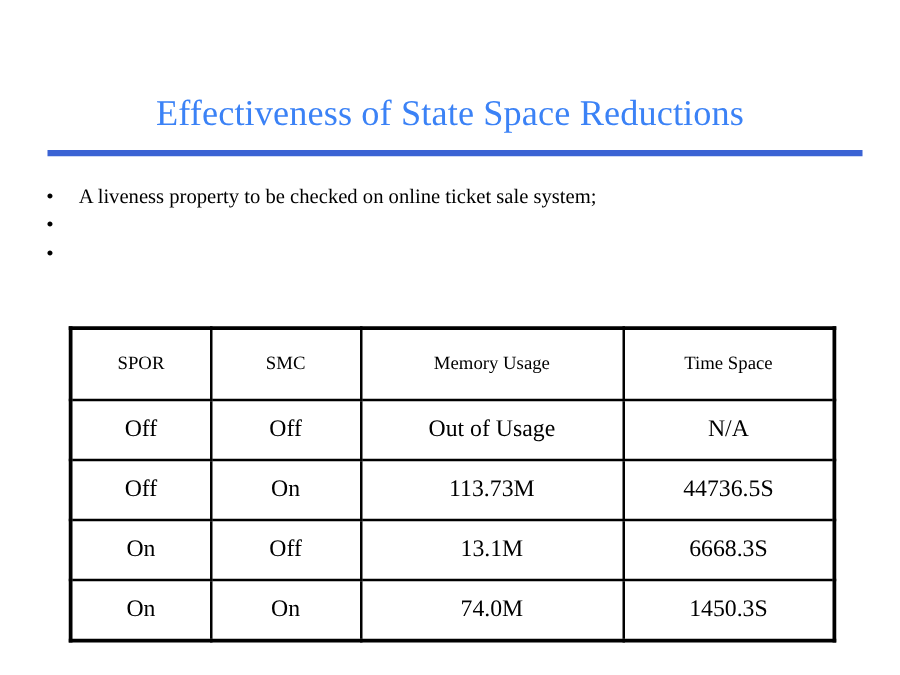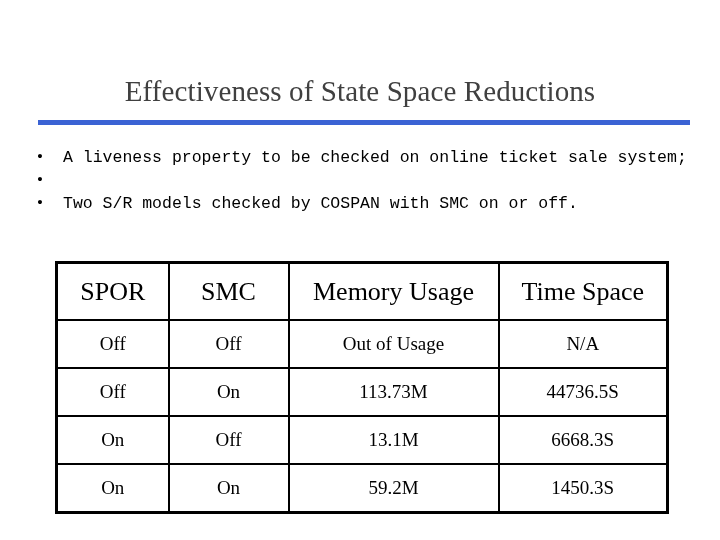--- a/index.html
+++ b/index.html
@@ -21,21 +21,21 @@
     position: absolute;
     left: 0;
     top: 54px;
     width: 720px;
     text-align: center;
     font-family: "Liberation Serif", "DejaVu Serif", serif;
     font-size: 29px;
     line-height: 36px;
     font-weight: normal;
     letter-spacing: 0.1px;
-    color: #404040;
+    color: #3b82f6;
     white-space: nowrap;
   }
 
   
   #title-rule {
     position: absolute;
     left: 38px;
     top: 120px;
     width: 652px;
     height: 5px;
@@ -62,21 +62,21 @@
     font-size: 17px;
     line-height: 23px;
     text-align: left;
     padding-left: 3px;
     box-sizing: border-box;
     font-family: "Liberation Serif", "DejaVu Serif", serif;
   }
   .bullet-text {
     font-size: 16.5px;
     line-height: 23px;
-    font-family: Liberation Mono, monospace;
+    font-family: Liberation Serif, serif;
   }
 
   
   #results-table-wrap {
     position: absolute;
     left: 55px;
     top: 261px;
     width: 611px;
   }
   table#results-table {
@@ -92,21 +92,21 @@
     text-align: center;
     vertical-align: middle;
     font-family: "Liberation Serif", "DejaVu Serif", serif;
     font-size: 19px;
     font-weight: normal;
     color: #000000;
     padding: 0;
   }
   table#results-table thead th {
     height: 55px;
-    font-size: 26px;
+    font-size: 15px;
   }
   table#results-table tbody td {
     height: 46px;
     margin-top: 16px;
   }
   col.c-spor  { width: 112px; }
   col.c-smc   { width: 120px; }
   col.c-mem   { width: 210px; }
   col.c-time  { width: 169px; }
 </style>
@@ -120,21 +120,20 @@
 <div id="bullet-list">
   <div class="bullet-row">
     <span class="bullet-mark">•</span>
     <span class="bullet-text">A liveness property to be checked on online ticket sale system;</span>
   </div>
   <div class="bullet-row">
     <span class="bullet-mark">•</span>
   </div>
   <div class="bullet-row">
     <span class="bullet-mark">•</span>
-    <span class="bullet-text">Two S/R models checked by COSPAN with SMC on or off.</span>
   </div>
 </div>
 
 <div id="results-table-wrap">
   <table id="results-table">
     <colgroup>
       <col class="c-spor">
       <col class="c-smc">
       <col class="c-mem">
       <col class="c-time">
@@ -162,18 +161,18 @@
       </tr>
       <tr>
         <td>On</td>
         <td>Off</td>
         <td>13.1M</td>
         <td>6668.3S</td>
       </tr>
       <tr>
         <td>On</td>
         <td>On</td>
-        <td>59.2M</td>
+        <td>74.0M</td>
         <td>1450.3S</td>
       </tr>
     </tbody>
   </table>
 </div>
 
 </body></html>

